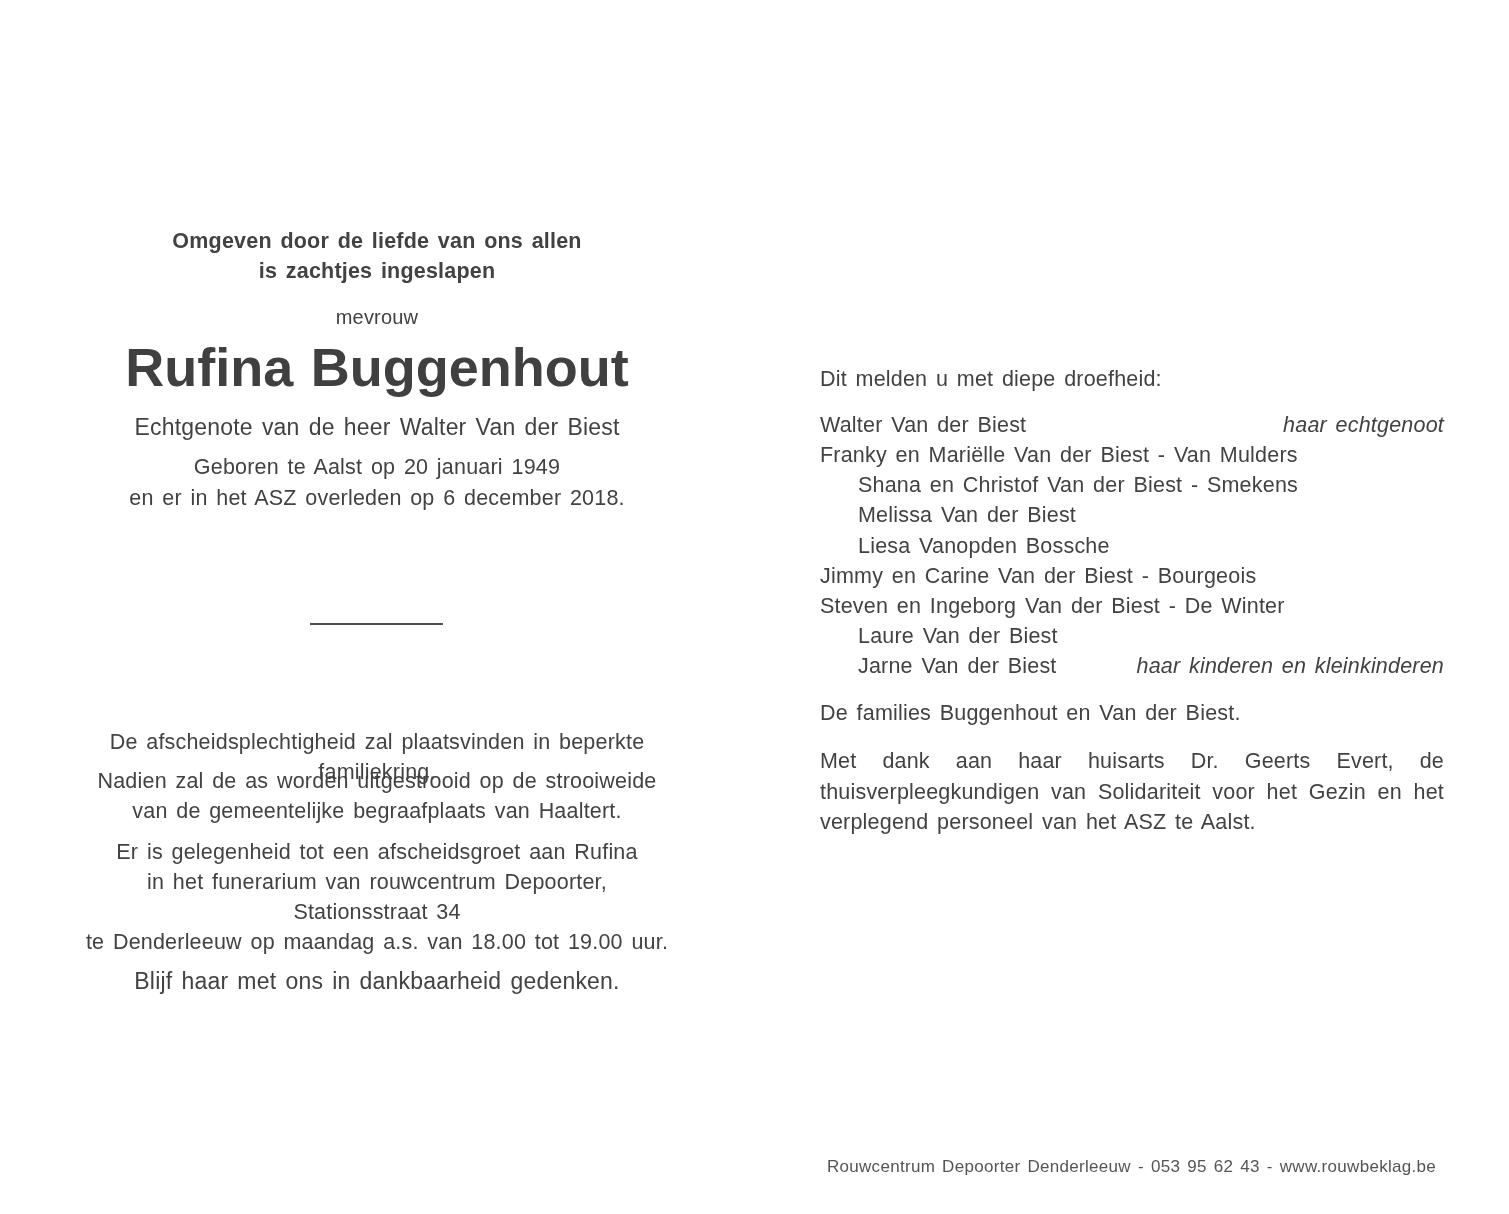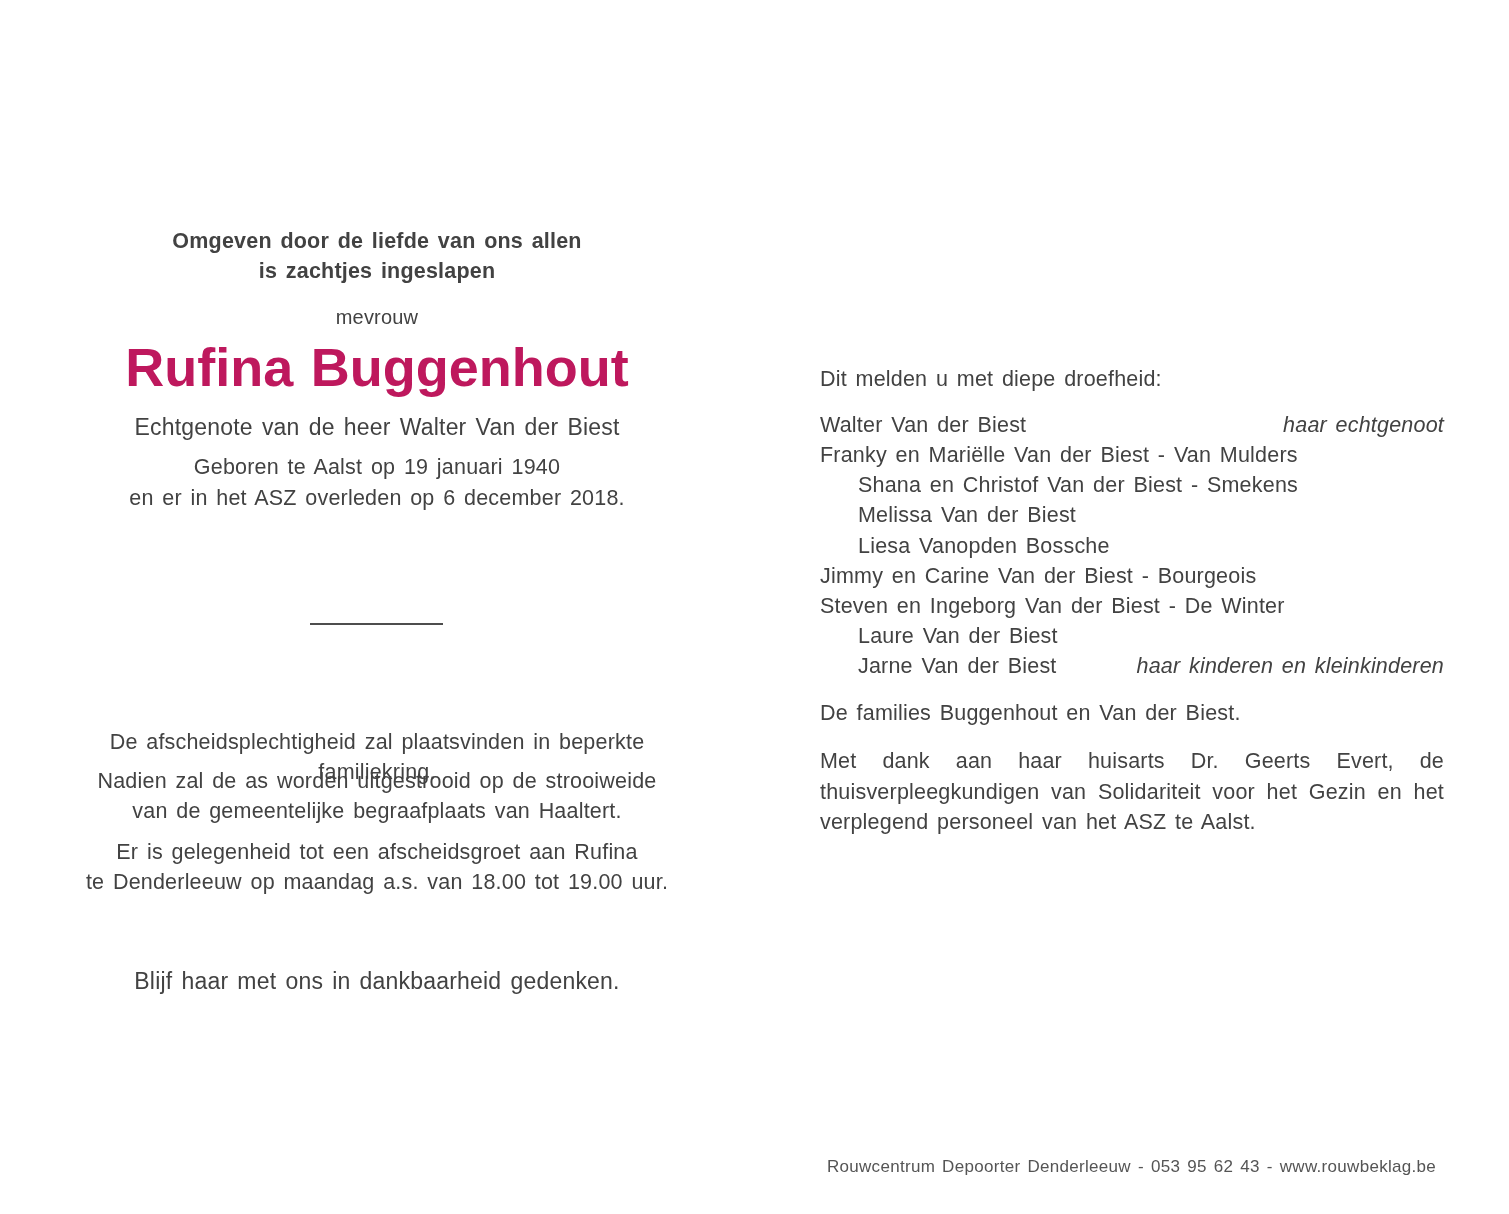--- a/index.html
+++ b/index.html
@@ -12,21 +12,21 @@
     letter-spacing:0.2px;
     word-spacing:2.5px;
     overflow:hidden;
   }
   .abs { position:absolute; }
 
   
   .left-col { left:80px; width:594px; text-align:center; }
   .intro        { top:226px; font-size:21.5px; line-height:30px;font-weight:bold; }
   .salutation   { top:304px; font-size:20px;  line-height:26px; }
-  .deceased     { top:336px; font-size:54px;  line-height:62px; letter-spacing:0; color:#be185d;text-align:center; }
+  .deceased     { top:336px; font-size:54px;  line-height:62px; letter-spacing:0; color:#404040;text-align:center; }
   .spouse       { top:412px; font-size:23px;  line-height:30px; }
   .dates        { top:452px; font-size:21.5px; line-height:31px; }
   .divider      { top:623px; left:310px; width:133px; height:0;
                   border-top:2px solid #4d4d4d; }
   .ceremony     { top:727px; font-size:21.5px; line-height:30px; }
   .ashes        { top:766px; font-size:21.5px; line-height:30px; }
   .farewell     { top:837px; font-size:21.5px; line-height:30px; }
   .closing      { top:965px; font-size:23px;  line-height:32px; }
 
   
@@ -52,35 +52,36 @@
   <div>is zachtjes ingeslapen</div>
 </div>
 
 <div class="abs left-col salutation">mevrouw</div>
 
 <h1 class="abs left-col deceased">Rufina Buggenhout</h1>
 
 <div class="abs left-col spouse">Echtgenote van de heer Walter Van der Biest</div>
 
 <div class="abs left-col dates">
-  <div>Geboren te Aalst op 19 januari 1940</div>
+  <div>Geboren te Aalst op 20 januari 1949</div>
   <div>en er in het ASZ overleden op 6 december 2018.</div>
 </div>
 
 <div class="abs divider"></div>
 
 <div class="abs left-col ceremony">De afscheidsplechtigheid zal plaatsvinden in beperkte familiekring.</div>
 
 <div class="abs left-col ashes">
   <div>Nadien zal de as worden uitgestrooid op de strooiweide</div>
   <div>van de gemeentelijke begraafplaats van Haaltert.</div>
 </div>
 
 <div class="abs left-col farewell">
   <div>Er is gelegenheid tot een afscheidsgroet aan Rufina</div>
+  <div>in het funerarium van rouwcentrum Depoorter, Stationsstraat 34</div>
   <div>te Denderleeuw op maandag a.s. van 18.00 tot 19.00 uur.</div>
 </div>
 
 <div class="abs left-col closing">Blijf haar met ons in dankbaarheid gedenken.</div>
 
 <div class="abs right-col announce">Dit melden u met diepe droefheid:</div>
 
 <div class="abs right-col husband-row">
   <span>Walter Van der Biest</span>
   <span class="relation">haar echtgenoot</span>

